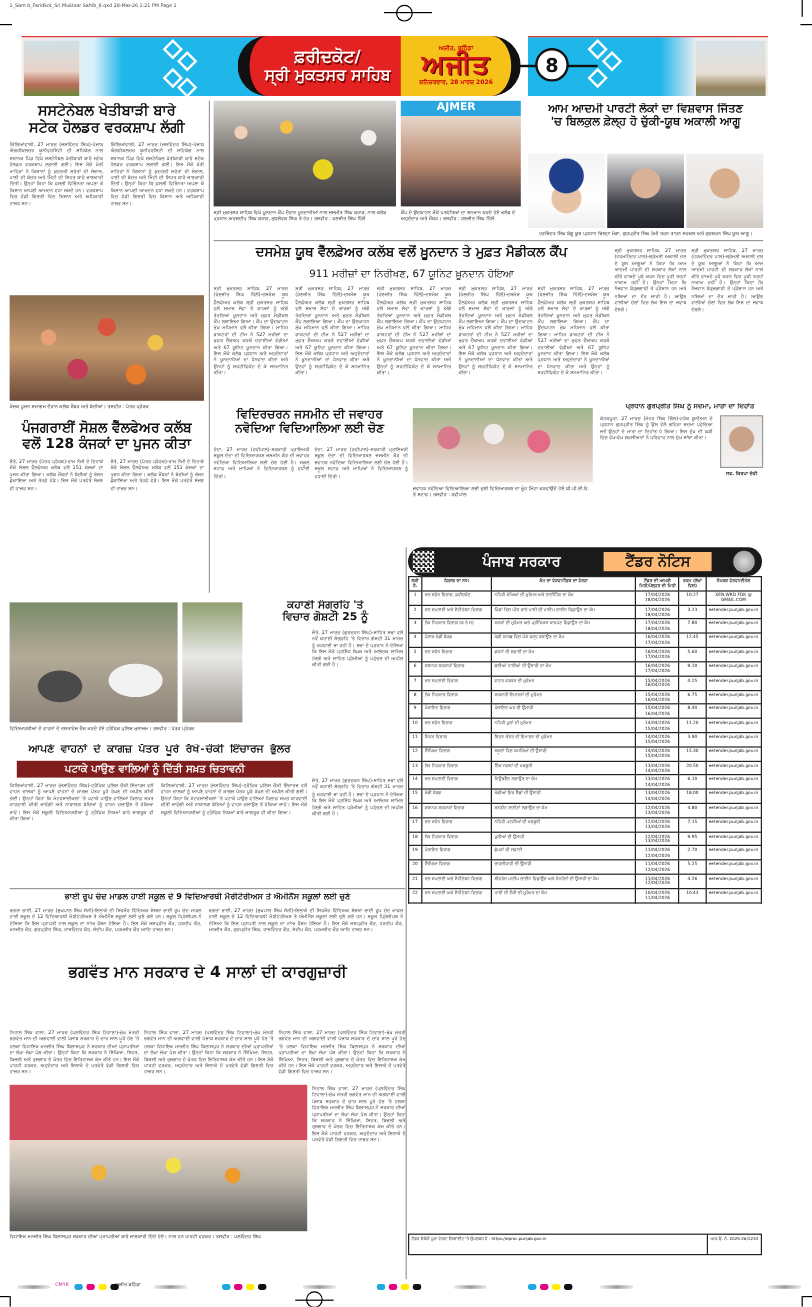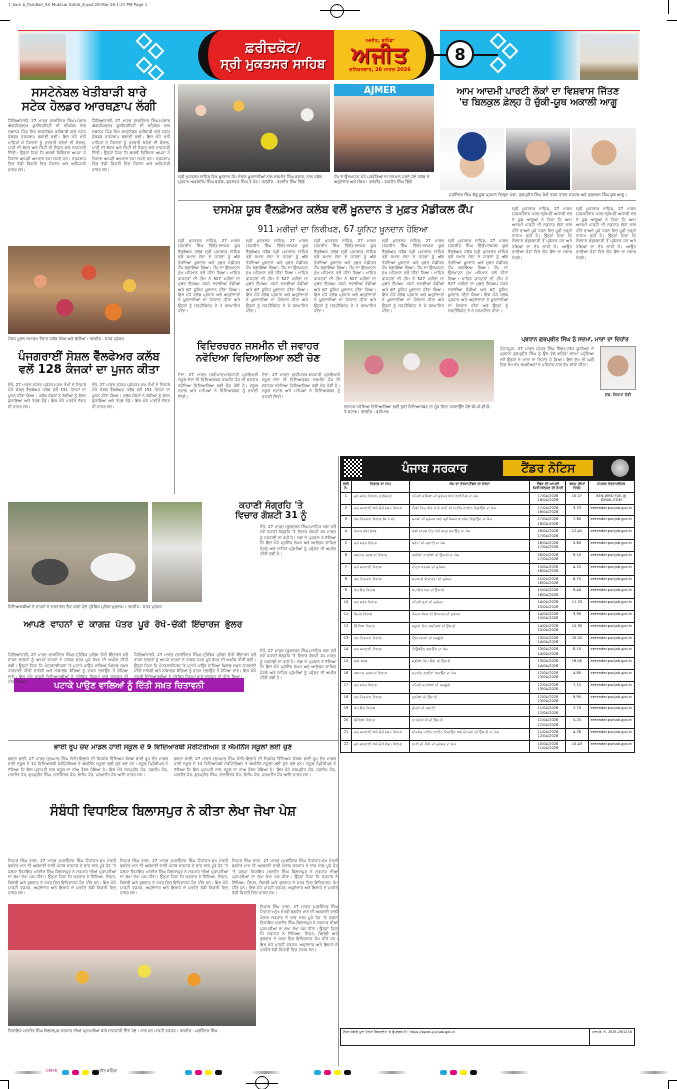--- a/index.html
+++ b/index.html
@@ -29,26 +29,26 @@
 
   
   .head { font-weight: bold; color: #111; line-height: 1.15; text-align: center; white-space: nowrap; overflow: hidden; }
   .sub { text-align: center; white-space: nowrap; overflow: hidden; }
   .body-text { font-size: 4px; line-height: 5.4px; color: #333; text-align: justify; overflow: hidden; }
   .caption { font-size: 4px; line-height: 5.4px; color: #222; overflow: hidden; }
   .photo { overflow: hidden; }
   .rule-v { width: 1px; background: #999; }
   .rule-h { height: 1px; background: #999; }
 
-  .red-banner { background: #a21caf; color: #fff; font-weight: bold; text-align: center; white-space: nowrap; margin-top: 44px; }
+  .red-banner { background: #7f1d1d; color: #fff; font-weight: bold; text-align: center; white-space: nowrap; }
 
   
-  .tender-head { left: 340px; top: 456px; width: 295px; height: 24px; background: #1a1a1a; display:flex; align-items:center; }
+  .tender-head { left: 340px; top: 456px; width: 295px; height: 24px; background: #1a1a1a; display:flex; align-items:center;border-radius:12px; }
   .tender-head .pb { color:#fff; font-weight:bold; font-size:12px; margin-left: 40px; }
-  .tender-head .tn { background:#eab308; color:#111; font-weight:bold; font-size:12px; padding: 1px 18px; margin-left: 36px; }
+  .tender-head .tn { background:#fdba74; color:#111; font-weight:bold; font-size:12px; padding: 1px 18px; margin-left: 36px; }
   .qr { width: 18px; height: 18px; background: repeating-conic-gradient(#111 0 25%, #fff 0 50%) 0 0/4px 4px; margin-left: 4px; }
   .emblem { width: 18px; height: 18px; border-radius:50%; background: radial-gradient(#ddd,#888); margin-left: auto; margin-right: 6px; }
   table.tender { position:absolute; left: 340px; top: 480px; width: 295px; border-collapse: collapse; font-size: 3.6px; line-height: 4.4px; color:#222; }
   table.tender th, table.tender td { border: 0.6px solid #222; padding: 1px 2px; vertical-align: top; }
   table.tender th { font-weight: bold; text-align: center; }
   table.tender td.c { text-align:center; }
   .tender-foot { left: 340px; top: 1028px; width: 295px; height: 18px; border: 0.8px solid #222; font-size: 3.4px; line-height: 4.4px; display:flex; }
   .tender-foot .a { flex:1; padding: 1px 2px; border-right: 0.8px solid #222; }
   .tender-foot .b { width: 44px; text-align:center; padding: 1px; }
 
@@ -86,21 +86,21 @@
 <div class="abs logo-badge">
   <div class="pub">ਅਜੀਤ, ਬਠਿੰਡਾ</div>
   <div class="logo">ਅਜੀਤ</div>
   <div class="date">ਸ਼ਨਿਚਰਵਾਰ, 28 ਮਾਰਚ 2026</div>
 </div>
 <div class="abs page-num-line"></div>
 <div class="abs page-num">8</div>
 
 <div class="abs head" style="left:8px;top:86px;width:162px;font-size:12px;">
   <div>ਸਸਟੇਨੇਬਲ ਖੇਤੀਬਾੜੀ ਬਾਰੇ</div>
-  <div>ਸਟੇਕ ਹੋਲਡਰ ਆਰਥਣ਼ਾਪ ਲੱਗੀ</div>
+  <div>ਸਟੇਕ ਹੋਲਡਰ ਵਰਕਸ਼ਾਪ ਲੱਗੀ</div>
 </div>
 <div class="abs body-text" style="left:8px;top:118px;width:78px;height:124px;">ਕਿੱਲਿਆਂਵਾਲੀ, 27 ਮਾਰਚ (ਜਸਵਿੰਦਰ ਸਿੰਘ)-ਪੰਜਾਬ ਐਗਰੀਕਲਚਰ ਯੂਨੀਵਰਸਿਟੀ ਦੀ ਸਹਿਯੋਗ ਨਾਲ ਸਥਾਨਕ ਪਿੰਡ ਵਿਖੇ ਸਸਟੇਨੇਬਲ ਖੇਤੀਬਾੜੀ ਬਾਰੇ ਸਟੇਕ ਹੋਲਡਰ ਵਰਕਸ਼ਾਪ ਲਗਾਈ ਗਈ। ਇਸ ਮੌਕੇ ਖੇਤੀ ਮਾਹਿਰਾਂ ਨੇ ਕਿਸਾਨਾਂ ਨੂੰ ਕੁਦਰਤੀ ਸਰੋਤਾਂ ਦੀ ਸੰਭਾਲ, ਪਾਣੀ ਦੀ ਬੱਚਤ ਅਤੇ ਮਿੱਟੀ ਦੀ ਸਿਹਤ ਬਾਰੇ ਜਾਣਕਾਰੀ ਦਿੱਤੀ। ਉਨ੍ਹਾਂ ਕਿਹਾ ਕਿ ਫ਼ਸਲੀ ਵਿਭਿੰਨਤਾ ਅਪਣਾ ਕੇ ਕਿਸਾਨ ਆਪਣੀ ਆਮਦਨ ਵਧਾ ਸਕਦੇ ਹਨ। ਵਰਕਸ਼ਾਪ ਵਿਚ ਵੱਡੀ ਗਿਣਤੀ ਵਿਚ ਕਿਸਾਨ ਅਤੇ ਅਧਿਕਾਰੀ ਹਾਜ਼ਰ ਸਨ।</div>
 <div class="abs body-text" style="left:92px;top:118px;width:78px;height:124px;">ਕਿੱਲਿਆਂਵਾਲੀ, 27 ਮਾਰਚ (ਜਸਵਿੰਦਰ ਸਿੰਘ)-ਪੰਜਾਬ ਐਗਰੀਕਲਚਰ ਯੂਨੀਵਰਸਿਟੀ ਦੀ ਸਹਿਯੋਗ ਨਾਲ ਸਥਾਨਕ ਪਿੰਡ ਵਿਖੇ ਸਸਟੇਨੇਬਲ ਖੇਤੀਬਾੜੀ ਬਾਰੇ ਸਟੇਕ ਹੋਲਡਰ ਵਰਕਸ਼ਾਪ ਲਗਾਈ ਗਈ। ਇਸ ਮੌਕੇ ਖੇਤੀ ਮਾਹਿਰਾਂ ਨੇ ਕਿਸਾਨਾਂ ਨੂੰ ਕੁਦਰਤੀ ਸਰੋਤਾਂ ਦੀ ਸੰਭਾਲ, ਪਾਣੀ ਦੀ ਬੱਚਤ ਅਤੇ ਮਿੱਟੀ ਦੀ ਸਿਹਤ ਬਾਰੇ ਜਾਣਕਾਰੀ ਦਿੱਤੀ। ਉਨ੍ਹਾਂ ਕਿਹਾ ਕਿ ਫ਼ਸਲੀ ਵਿਭਿੰਨਤਾ ਅਪਣਾ ਕੇ ਕਿਸਾਨ ਆਪਣੀ ਆਮਦਨ ਵਧਾ ਸਕਦੇ ਹਨ। ਵਰਕਸ਼ਾਪ ਵਿਚ ਵੱਡੀ ਗਿਣਤੀ ਵਿਚ ਕਿਸਾਨ ਅਤੇ ਅਧਿਕਾਰੀ ਹਾਜ਼ਰ ਸਨ।</div>
 
 <div class="abs photo" style="left:8px;top:246px;width:162px;height:88px;background:
   radial-gradient(circle at 20% 40%,#e8a07a 0 6px,transparent 7px),radial-gradient(circle at 50% 30%,#d9543c 0 7px,transparent 8px),radial-gradient(circle at 75% 45%,#f1c24a 0 6px,transparent 7px),radial-gradient(circle at 35% 70%,#c33b56 0 8px,transparent 9px),radial-gradient(circle at 65% 75%,#e57c2e 0 8px,transparent 9px),linear-gradient(#8a6b4d,#c79a6e 50%,#6c4a3a);"></div>
 <div class="abs caption" style="left:8px;top:336px;width:162px;height:11px;">ਕੰਜਕ ਪੂਜਨ ਸਮਾਗਮ ਦੌਰਾਨ ਕਲੱਬ ਮੈਂਬਰ ਅਤੇ ਬੱਚੀਆਂ। ਤਸਵੀਰ : ਪੱਤਰ ਪ੍ਰੇਰਕ</div>
 
 <div class="abs head" style="left:8px;top:350px;width:162px;font-size:11.5px;">
   <div>ਪੰਜਗਰਾਈਂ ਸੋਸ਼ਲ ਵੈੱਲਫੇਅਰ ਕਲੱਬ</div>
@@ -349,36 +349,36 @@
 </table>
 <div class="abs tender-foot">
   <div class="a">ਟੈਂਡਰ ਸੰਬੰਧੀ ਪੂਰਾ ਵੇਰਵਾ ਵੈੱਬਸਾਈਟ 'ਤੇ ਉਪਲਬਧ ਹੈ : https://eproc.punjab.gov.in</div>
   <div class="b">ਆਰ.ਓ. ਨੰ. 2025-26/1234</div>
 </div>
 
 <div class="abs photo" style="left:8px;top:502px;width:140px;height:100px;background:radial-gradient(ellipse at 30% 70%,#4a4a4a 0 18px,transparent 19px),radial-gradient(ellipse at 75% 65%,#f2f2f2 0 22px,transparent 23px),linear-gradient(#7b8a6a,#b3aa97 45%,#8c8479);"></div>
 <div class="abs photo" style="left:152px;top:502px;width:50px;height:100px;background:linear-gradient(#8fa06f,#e8e8e6 45%,#9a948c);"></div>
 <div class="abs head" style="left:206px;top:500px;width:130px;font-size:9px;">
   <div>ਕਹਾਣੀ ਸੰਗ੍ਰਹਿ 'ਤੇ</div>
-  <div>ਵਿਚਾਰ ਗੋਸ਼ਟੀ 31 ਨੂੰ</div>
+  <div>ਵਿਚਾਰ ਗੋਸ਼ਟੀ 25 ਨੂੰ</div>
 </div>
 <div class="abs body-text" style="left:260px;top:524px;width:76px;height:120px;">ਜੈਤੋ, 27 ਮਾਰਚ (ਗੁਰਚਰਨ ਸਿੰਘ)-ਸਾਹਿਤ ਸਭਾ ਵਲੋਂ ਨਵੇਂ ਕਹਾਣੀ ਸੰਗ੍ਰਹਿ 'ਤੇ ਵਿਚਾਰ ਗੋਸ਼ਟੀ 31 ਮਾਰਚ ਨੂੰ ਕਰਵਾਈ ਜਾ ਰਹੀ ਹੈ। ਸਭਾ ਦੇ ਪ੍ਰਧਾਨ ਨੇ ਦੱਸਿਆ ਕਿ ਇਸ ਮੌਕੇ ਪ੍ਰਸਿੱਧ ਲੇਖਕ ਅਤੇ ਆਲੋਚਕ ਸ਼ਾਮਿਲ ਹੋਣਗੇ ਅਤੇ ਸਾਹਿਤ ਪ੍ਰੇਮੀਆਂ ਨੂੰ ਪਹੁੰਚਣ ਦੀ ਅਪੀਲ ਕੀਤੀ ਗਈ ਹੈ।</div>
 <div class="abs caption" style="left:8px;top:604px;width:250px;height:12px;">ਵਿਦਿਆਰਥੀਆਂ ਦੇ ਵਾਹਨਾਂ ਦੇ ਦਸਤਾਵੇਜ਼ ਚੈੱਕ ਕਰਦੇ ਹੋਏ ਟ੍ਰੈਫਿਕ ਪੁਲਿਸ ਮੁਲਾਜ਼ਮ। ਤਸਵੀਰ : ਪੱਤਰ ਪ੍ਰੇਰਕ</div>
 <div class="abs head" style="left:8px;top:620px;width:250px;font-size:9px;font-family:Liberation Mono, monospace;">ਆਪਣੇ ਵਾਹਨਾਂ ਦੇ ਕਾਗਜ਼ ਪੱਤਰ ਪੂਰੇ ਰੱਖੋ-ਚੌਕੀ ਇੰਚਾਰਜ ਭੁੱਲਰ</div>
 <div class="abs red-banner" style="left:14px;top:634px;width:230px;height:14px;font-size:8.5px;line-height:14px;">ਪਟਾਕੇ ਪਾਉਣ ਵਾਲਿਆਂ ਨੂੰ ਦਿੱਤੀ ਸਖ਼ਤ ਚਿਤਾਵਨੀ</div>
 <div class="abs body-text" style="left:8px;top:652px;width:120px;height:76px;">ਕਿਲਿਆਂਵਾਲੀ, 27 ਮਾਰਚ (ਜਸਵਿੰਦਰ ਸਿੰਘ)-ਟ੍ਰੈਫਿਕ ਪੁਲਿਸ ਚੌਕੀ ਇੰਚਾਰਜ ਵਲੋਂ ਵਾਹਨ ਚਾਲਕਾਂ ਨੂੰ ਆਪਣੇ ਵਾਹਨਾਂ ਦੇ ਕਾਗਜ਼ ਪੱਤਰ ਪੂਰੇ ਰੱਖਣ ਦੀ ਅਪੀਲ ਕੀਤੀ ਗਈ। ਉਨ੍ਹਾਂ ਕਿਹਾ ਕਿ ਮੋਟਰਸਾਈਕਲਾਂ 'ਤੇ ਪਟਾਕੇ ਪਾਉਣ ਵਾਲਿਆਂ ਖ਼ਿਲਾਫ਼ ਸਖ਼ਤ ਕਾਰਵਾਈ ਕੀਤੀ ਜਾਵੇਗੀ ਅਤੇ ਨਾਬਾਲਗ਼ ਬੱਚਿਆਂ ਨੂੰ ਵਾਹਨ ਚਲਾਉਣ ਤੋਂ ਰੋਕਿਆ ਜਾਵੇ। ਇਸ ਮੌਕੇ ਸਕੂਲੀ ਵਿਦਿਆਰਥੀਆਂ ਨੂੰ ਟ੍ਰੈਫਿਕ ਨਿਯਮਾਂ ਬਾਰੇ ਜਾਗਰੂਕ ਵੀ ਕੀਤਾ ਗਿਆ।</div>
 <div class="abs body-text" style="left:134px;top:652px;width:122px;height:76px;">ਕਿਲਿਆਂਵਾਲੀ, 27 ਮਾਰਚ (ਜਸਵਿੰਦਰ ਸਿੰਘ)-ਟ੍ਰੈਫਿਕ ਪੁਲਿਸ ਚੌਕੀ ਇੰਚਾਰਜ ਵਲੋਂ ਵਾਹਨ ਚਾਲਕਾਂ ਨੂੰ ਆਪਣੇ ਵਾਹਨਾਂ ਦੇ ਕਾਗਜ਼ ਪੱਤਰ ਪੂਰੇ ਰੱਖਣ ਦੀ ਅਪੀਲ ਕੀਤੀ ਗਈ। ਉਨ੍ਹਾਂ ਕਿਹਾ ਕਿ ਮੋਟਰਸਾਈਕਲਾਂ 'ਤੇ ਪਟਾਕੇ ਪਾਉਣ ਵਾਲਿਆਂ ਖ਼ਿਲਾਫ਼ ਸਖ਼ਤ ਕਾਰਵਾਈ ਕੀਤੀ ਜਾਵੇਗੀ ਅਤੇ ਨਾਬਾਲਗ਼ ਬੱਚਿਆਂ ਨੂੰ ਵਾਹਨ ਚਲਾਉਣ ਤੋਂ ਰੋਕਿਆ ਜਾਵੇ। ਇਸ ਮੌਕੇ ਸਕੂਲੀ ਵਿਦਿਆਰਥੀਆਂ ਨੂੰ ਟ੍ਰੈਫਿਕ ਨਿਯਮਾਂ ਬਾਰੇ ਜਾਗਰੂਕ ਵੀ ਕੀਤਾ ਗਿਆ।</div>
 <div class="abs body-text" style="left:260px;top:648px;width:76px;height:80px;">ਜੈਤੋ, 27 ਮਾਰਚ (ਗੁਰਚਰਨ ਸਿੰਘ)-ਸਾਹਿਤ ਸਭਾ ਵਲੋਂ ਨਵੇਂ ਕਹਾਣੀ ਸੰਗ੍ਰਹਿ 'ਤੇ ਵਿਚਾਰ ਗੋਸ਼ਟੀ 31 ਮਾਰਚ ਨੂੰ ਕਰਵਾਈ ਜਾ ਰਹੀ ਹੈ। ਸਭਾ ਦੇ ਪ੍ਰਧਾਨ ਨੇ ਦੱਸਿਆ ਕਿ ਇਸ ਮੌਕੇ ਪ੍ਰਸਿੱਧ ਲੇਖਕ ਅਤੇ ਆਲੋਚਕ ਸ਼ਾਮਿਲ ਹੋਣਗੇ ਅਤੇ ਸਾਹਿਤ ਪ੍ਰੇਮੀਆਂ ਨੂੰ ਪਹੁੰਚਣ ਦੀ ਅਪੀਲ ਕੀਤੀ ਗਈ ਹੈ।</div>
 
 <div class="abs head" style="left:8px;top:744px;width:330px;font-size:6.8px;">ਭਾਈ ਰੂਪ ਚੰਦ ਮਾਡਲ ਹਾਈ ਸਕੂਲ ਦੇ 9 ਵਿਦਿਆਰਥੀ ਮੈਰੀਟੋਰੀਅਸ ਤੇ ਐਮੀਨੈਂਸ ਸਕੂਲਾਂ ਲਈ ਚੁਣੇ</div>
 <div class="abs body-text" style="left:8px;top:756px;width:160px;height:44px;">ਭਗਤਾ ਭਾਈ, 27 ਮਾਰਚ (ਸੁਖਪਾਲ ਸਿੰਘ ਸੋਨੀ)-ਇਲਾਕੇ ਦੀ ਸਿਰਮੌਰ ਵਿੱਦਿਅਕ ਸੰਸਥਾ ਭਾਈ ਰੂਪ ਚੰਦ ਮਾਡਲ ਹਾਈ ਸਕੂਲ ਦੇ 12 ਵਿਦਿਆਰਥੀ ਮੈਰੀਟੋਰੀਅਸ ਤੇ ਐਮੀਨੈਂਸ ਸਕੂਲਾਂ ਲਈ ਚੁਣੇ ਗਏ ਹਨ। ਸਕੂਲ ਪ੍ਰਿੰਸੀਪਲ ਨੇ ਦੱਸਿਆ ਕਿ ਇਸ ਪ੍ਰਾਪਤੀ ਨਾਲ ਸਕੂਲ ਦਾ ਨਾਂਅ ਰੌਸ਼ਨ ਹੋਇਆ ਹੈ। ਇਸ ਮੌਕੇ ਜਸਪ੍ਰੀਤ ਕੌਰ, ਹਰਦੀਪ ਕੌਰ, ਮਨਜੀਤ ਕੌਰ, ਗੁਰਪ੍ਰੀਤ ਸਿੰਘ, ਰਾਜਵਿੰਦਰ ਕੌਰ, ਸੰਦੀਪ ਕੌਰ, ਪਰਮਜੀਤ ਕੌਰ ਆਦਿ ਹਾਜ਼ਰ ਸਨ।</div>
 <div class="abs body-text" style="left:174px;top:756px;width:162px;height:44px;">ਭਗਤਾ ਭਾਈ, 27 ਮਾਰਚ (ਸੁਖਪਾਲ ਸਿੰਘ ਸੋਨੀ)-ਇਲਾਕੇ ਦੀ ਸਿਰਮੌਰ ਵਿੱਦਿਅਕ ਸੰਸਥਾ ਭਾਈ ਰੂਪ ਚੰਦ ਮਾਡਲ ਹਾਈ ਸਕੂਲ ਦੇ 12 ਵਿਦਿਆਰਥੀ ਮੈਰੀਟੋਰੀਅਸ ਤੇ ਐਮੀਨੈਂਸ ਸਕੂਲਾਂ ਲਈ ਚੁਣੇ ਗਏ ਹਨ। ਸਕੂਲ ਪ੍ਰਿੰਸੀਪਲ ਨੇ ਦੱਸਿਆ ਕਿ ਇਸ ਪ੍ਰਾਪਤੀ ਨਾਲ ਸਕੂਲ ਦਾ ਨਾਂਅ ਰੌਸ਼ਨ ਹੋਇਆ ਹੈ। ਇਸ ਮੌਕੇ ਜਸਪ੍ਰੀਤ ਕੌਰ, ਹਰਦੀਪ ਕੌਰ, ਮਨਜੀਤ ਕੌਰ, ਗੁਰਪ੍ਰੀਤ ਸਿੰਘ, ਰਾਜਵਿੰਦਰ ਕੌਰ, ਸੰਦੀਪ ਕੌਰ, ਪਰਮਜੀਤ ਕੌਰ ਆਦਿ ਹਾਜ਼ਰ ਸਨ।</div>
 
 <div class="abs head" style="left:8px;top:804px;width:330px;font-size:13px;">
-  <div>ਸੰਬੰਧੀ ਵਿਧਾਇਕ ਬਿਲਾਸਪੁਰ ਨੇ ਕੀਤਾ ਲੇਖਾ ਜੋਖਾ ਪੇਸ਼</div>
+  <div>ਭਗਵੰਤ ਮਾਨ ਸਰਕਾਰ ਦੇ 4 ਸਾਲਾਂ ਦੀ ਕਾਰਗੁਜ਼ਾਰੀ</div>
 </div>
 <div class="abs body-text" style="left:8px;top:858px;width:108px;height:44px;">ਨਿਹਾਲ ਸਿੰਘ ਵਾਲਾ, 27 ਮਾਰਚ (ਪਲਵਿੰਦਰ ਸਿੰਘ ਟਿਵਾਣਾ)-ਮੁੱਖ ਮੰਤਰੀ ਭਗਵੰਤ ਮਾਨ ਦੀ ਅਗਵਾਈ ਵਾਲੀ ਪੰਜਾਬ ਸਰਕਾਰ ਦੇ ਚਾਰ ਸਾਲ ਪੂਰੇ ਹੋਣ 'ਤੇ ਹਲਕਾ ਵਿਧਾਇਕ ਮਨਜੀਤ ਸਿੰਘ ਬਿਲਾਸਪੁਰ ਨੇ ਸਰਕਾਰ ਦੀਆਂ ਪ੍ਰਾਪਤੀਆਂ ਦਾ ਲੇਖਾ ਜੋਖਾ ਪੇਸ਼ ਕੀਤਾ। ਉਨ੍ਹਾਂ ਕਿਹਾ ਕਿ ਸਰਕਾਰ ਨੇ ਸਿੱਖਿਆ, ਸਿਹਤ, ਬਿਜਲੀ ਅਤੇ ਰੁਜ਼ਗਾਰ ਦੇ ਖੇਤਰ ਵਿਚ ਇਤਿਹਾਸਕ ਕੰਮ ਕੀਤੇ ਹਨ। ਇਸ ਮੌਕੇ ਪਾਰਟੀ ਵਰਕਰ, ਅਹੁਦੇਦਾਰ ਅਤੇ ਇਲਾਕੇ ਦੇ ਪਤਵੰਤੇ ਵੱਡੀ ਗਿਣਤੀ ਵਿਚ ਹਾਜ਼ਰ ਸਨ।</div>
 <div class="abs body-text" style="left:120px;top:858px;width:108px;height:44px;">ਨਿਹਾਲ ਸਿੰਘ ਵਾਲਾ, 27 ਮਾਰਚ (ਪਲਵਿੰਦਰ ਸਿੰਘ ਟਿਵਾਣਾ)-ਮੁੱਖ ਮੰਤਰੀ ਭਗਵੰਤ ਮਾਨ ਦੀ ਅਗਵਾਈ ਵਾਲੀ ਪੰਜਾਬ ਸਰਕਾਰ ਦੇ ਚਾਰ ਸਾਲ ਪੂਰੇ ਹੋਣ 'ਤੇ ਹਲਕਾ ਵਿਧਾਇਕ ਮਨਜੀਤ ਸਿੰਘ ਬਿਲਾਸਪੁਰ ਨੇ ਸਰਕਾਰ ਦੀਆਂ ਪ੍ਰਾਪਤੀਆਂ ਦਾ ਲੇਖਾ ਜੋਖਾ ਪੇਸ਼ ਕੀਤਾ। ਉਨ੍ਹਾਂ ਕਿਹਾ ਕਿ ਸਰਕਾਰ ਨੇ ਸਿੱਖਿਆ, ਸਿਹਤ, ਬਿਜਲੀ ਅਤੇ ਰੁਜ਼ਗਾਰ ਦੇ ਖੇਤਰ ਵਿਚ ਇਤਿਹਾਸਕ ਕੰਮ ਕੀਤੇ ਹਨ। ਇਸ ਮੌਕੇ ਪਾਰਟੀ ਵਰਕਰ, ਅਹੁਦੇਦਾਰ ਅਤੇ ਇਲਾਕੇ ਦੇ ਪਤਵੰਤੇ ਵੱਡੀ ਗਿਣਤੀ ਵਿਚ ਹਾਜ਼ਰ ਸਨ।</div>
 <div class="abs body-text" style="left:232px;top:858px;width:106px;height:44px;">ਨਿਹਾਲ ਸਿੰਘ ਵਾਲਾ, 27 ਮਾਰਚ (ਪਲਵਿੰਦਰ ਸਿੰਘ ਟਿਵਾਣਾ)-ਮੁੱਖ ਮੰਤਰੀ ਭਗਵੰਤ ਮਾਨ ਦੀ ਅਗਵਾਈ ਵਾਲੀ ਪੰਜਾਬ ਸਰਕਾਰ ਦੇ ਚਾਰ ਸਾਲ ਪੂਰੇ ਹੋਣ 'ਤੇ ਹਲਕਾ ਵਿਧਾਇਕ ਮਨਜੀਤ ਸਿੰਘ ਬਿਲਾਸਪੁਰ ਨੇ ਸਰਕਾਰ ਦੀਆਂ ਪ੍ਰਾਪਤੀਆਂ ਦਾ ਲੇਖਾ ਜੋਖਾ ਪੇਸ਼ ਕੀਤਾ। ਉਨ੍ਹਾਂ ਕਿਹਾ ਕਿ ਸਰਕਾਰ ਨੇ ਸਿੱਖਿਆ, ਸਿਹਤ, ਬਿਜਲੀ ਅਤੇ ਰੁਜ਼ਗਾਰ ਦੇ ਖੇਤਰ ਵਿਚ ਇਤਿਹਾਸਕ ਕੰਮ ਕੀਤੇ ਹਨ। ਇਸ ਮੌਕੇ ਪਾਰਟੀ ਵਰਕਰ, ਅਹੁਦੇਦਾਰ ਅਤੇ ਇਲਾਕੇ ਦੇ ਪਤਵੰਤੇ ਵੱਡੀ ਗਿਣਤੀ ਵਿਚ ਹਾਜ਼ਰ ਸਨ।</div>
 <div class="abs photo" style="left:8px;top:904px;width:248px;height:122px;background:radial-gradient(circle at 30% 60%,#f1b43a 0 6px,transparent 7px),radial-gradient(circle at 55% 55%,#f3e14a 0 6px,transparent 7px),radial-gradient(circle at 75% 62%,#f09a2a 0 6px,transparent 7px),linear-gradient(#d24a5c 0 38%,#e9d7cc 38%,#b9b3a8 65%,#5b5a58);"></div>
 <div class="abs body-text" style="left:260px;top:904px;width:78px;height:122px;">ਨਿਹਾਲ ਸਿੰਘ ਵਾਲਾ, 27 ਮਾਰਚ (ਪਲਵਿੰਦਰ ਸਿੰਘ ਟਿਵਾਣਾ)-ਮੁੱਖ ਮੰਤਰੀ ਭਗਵੰਤ ਮਾਨ ਦੀ ਅਗਵਾਈ ਵਾਲੀ ਪੰਜਾਬ ਸਰਕਾਰ ਦੇ ਚਾਰ ਸਾਲ ਪੂਰੇ ਹੋਣ 'ਤੇ ਹਲਕਾ ਵਿਧਾਇਕ ਮਨਜੀਤ ਸਿੰਘ ਬਿਲਾਸਪੁਰ ਨੇ ਸਰਕਾਰ ਦੀਆਂ ਪ੍ਰਾਪਤੀਆਂ ਦਾ ਲੇਖਾ ਜੋਖਾ ਪੇਸ਼ ਕੀਤਾ। ਉਨ੍ਹਾਂ ਕਿਹਾ ਕਿ ਸਰਕਾਰ ਨੇ ਸਿੱਖਿਆ, ਸਿਹਤ, ਬਿਜਲੀ ਅਤੇ ਰੁਜ਼ਗਾਰ ਦੇ ਖੇਤਰ ਵਿਚ ਇਤਿਹਾਸਕ ਕੰਮ ਕੀਤੇ ਹਨ। ਇਸ ਮੌਕੇ ਪਾਰਟੀ ਵਰਕਰ, ਅਹੁਦੇਦਾਰ ਅਤੇ ਇਲਾਕੇ ਦੇ ਪਤਵੰਤੇ ਵੱਡੀ ਗਿਣਤੀ ਵਿਚ ਹਾਜ਼ਰ ਸਨ।</div>
 <div class="abs caption" style="left:8px;top:1028px;width:330px;height:38px;">ਵਿਧਾਇਕ ਮਨਜੀਤ ਸਿੰਘ ਬਿਲਾਸਪੁਰ ਸਰਕਾਰ ਦੀਆਂ ਪ੍ਰਾਪਤੀਆਂ ਬਾਰੇ ਜਾਣਕਾਰੀ ਦਿੰਦੇ ਹੋਏ। ਨਾਲ ਹਨ ਪਾਰਟੀ ਵਰਕਰ। ਤਸਵੀਰ : ਪਲਵਿੰਦਰ ਸਿੰਘ</div>
 
 <div class="abs rule-v" style="left:174px;top:84px;height:410px;"></div>
 <div class="abs rule-v" style="left:338px;top:456px;height:610px;"></div>

